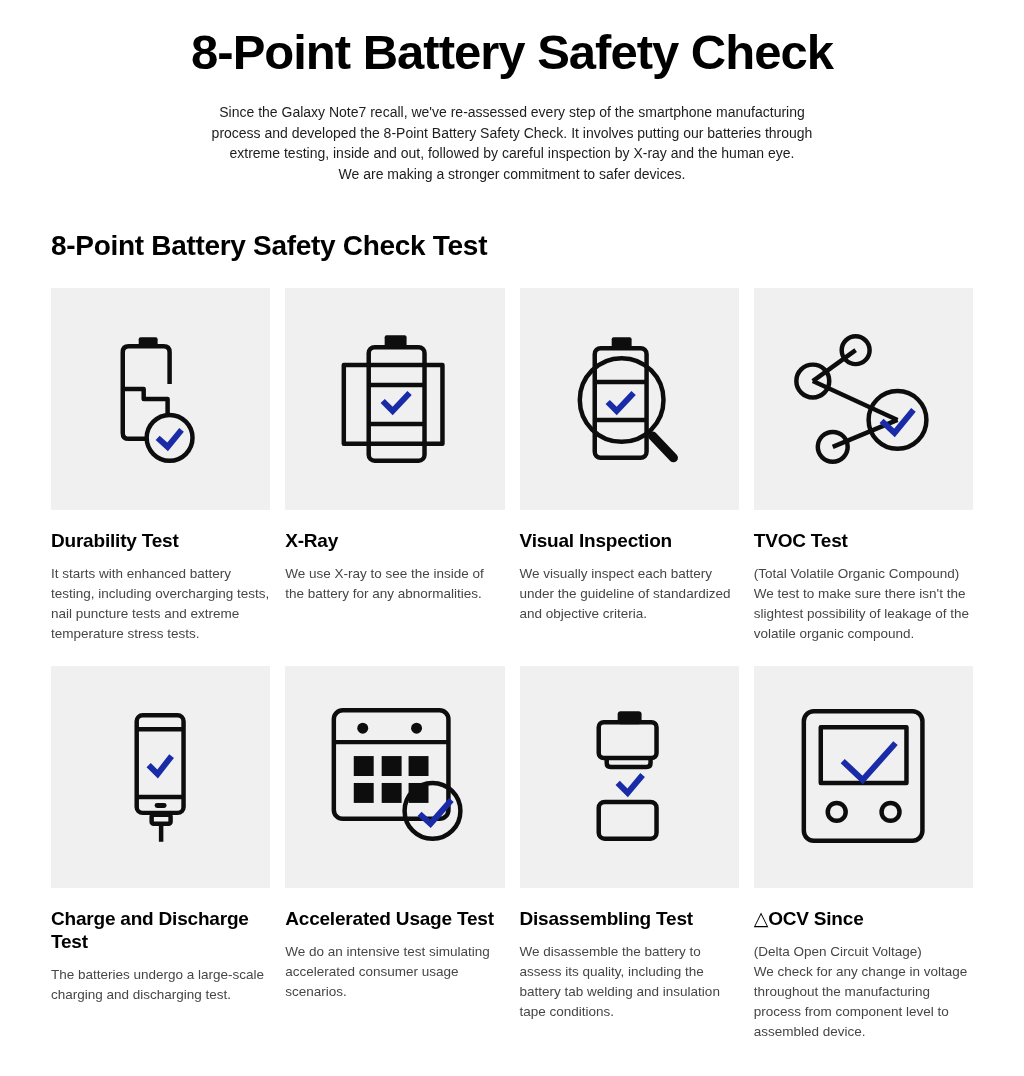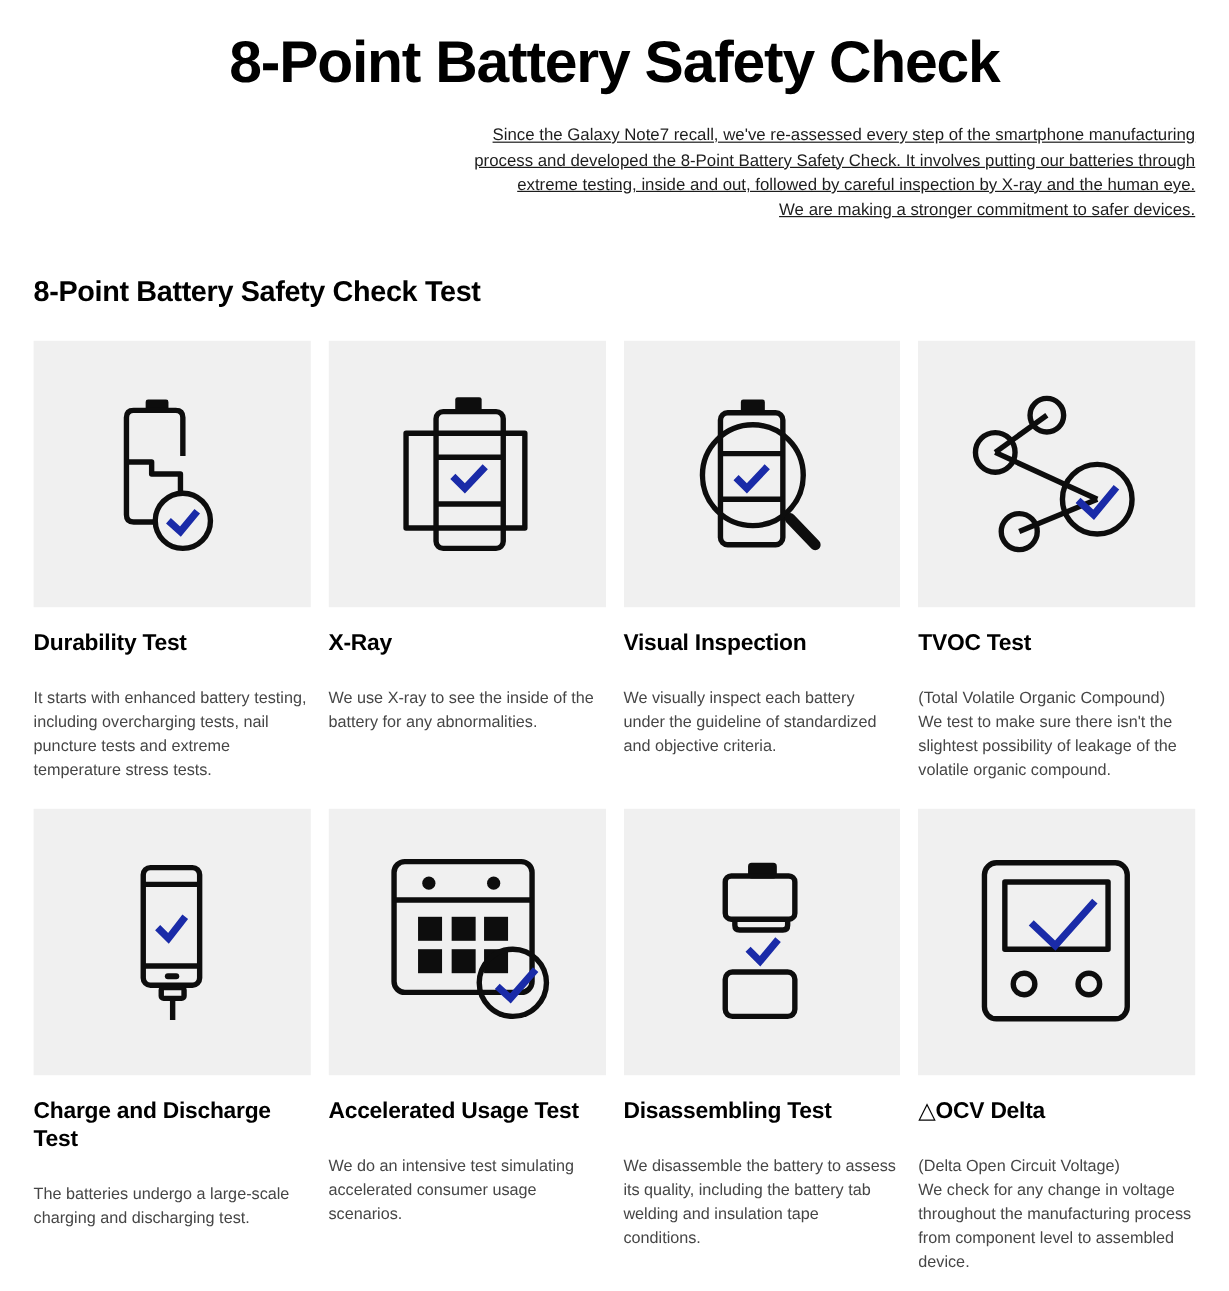--- a/index.html
+++ b/index.html
@@ -2,42 +2,41 @@
 <html><head>
 <meta charset="utf-8">
 <style>
   * { margin:0; padding:0; box-sizing:border-box; }
   html,body { background:#ffffff; }
   body {
     width:1024px; height:1076px; margin:0 auto; overflow:hidden;
     font-family:"Liberation Sans","DejaVu Sans",sans-serif;
     color:#000;
   }
-  .page { width:1024px; padding:0 28px; }
+  .page { width:1024px; padding:0 51px; }
 
   .main-title {
     margin-top:24px;
     text-align:center;
     font-size:49px;
     font-weight:800;
     letter-spacing:-1px;
     color:#000;
   }
   .intro {
     margin-top:22px;
-    text-align:right;
+    text-align:center;
     font-size:14px;
     line-height:20.5px;
     color:#1d1d1d;
     white-space:pre-line;
-    text-decoration:underline;
   }
   .section-heading {
     margin-top:46px;
-    font-size:24px;
+    font-size:28px;
     font-weight:800;
     letter-spacing:-0.3px;
     color:#000;
   }
   .card-grid {
     margin-top:26px;
     display:grid;
     grid-template-columns:repeat(4,1fr);
     column-gap:15px;
     row-gap:22px;
@@ -51,21 +50,21 @@
   .tile svg { width:100%; height:100%; display:block; }
   .card-title {
     margin-top:19px;
     font-size:19px;
     font-weight:700;
     line-height:23px;
     letter-spacing:-0.2px;
     color:#000;
   }
   .card-body {
-    margin-top:24px;
+    margin-top:12px;
     font-size:13.5px;
     line-height:20px;
     color:#464646;
     white-space:pre-line;
   }
   .ic { fill:none; stroke:#0d0d0d; stroke-width:4.5; stroke-linejoin:round; }
   .ic-fill { fill:#0d0d0d; stroke:none; }
   .chk { fill:none; stroke:#1a2ba8; stroke-width:6; stroke-linecap:butt; stroke-linejoin:miter; }
 </style>
 </head>
@@ -201,19 +200,19 @@
     <div class="card">
       <div class="tile">
         <svg viewBox="0 0 220 222">
           <rect class="ic" stroke-width="5" x="50" y="45" width="119" height="130" rx="10"></rect>
           <rect class="ic" stroke-width="5" x="67" y="61" width="86" height="56" fill="#ffffff"></rect>
           <path class="chk" stroke-width="8" d="M89,95 L109,114 L142,77"></path>
           <circle class="ic" stroke-width="5" cx="83" cy="146" r="9" fill="#ffffff"></circle>
           <circle class="ic" stroke-width="5" cx="137" cy="146" r="9" fill="#ffffff"></circle>
         </svg>
       </div>
-      <div class="card-title">△OCV Delta</div>
+      <div class="card-title">△OCV Since</div>
       <div class="card-body">(Delta Open Circuit Voltage)
 We check for any change in voltage throughout the manufacturing process from component level to assembled device.</div>
     </div>
 
   </div>
 </div>
 
 </body></html>

